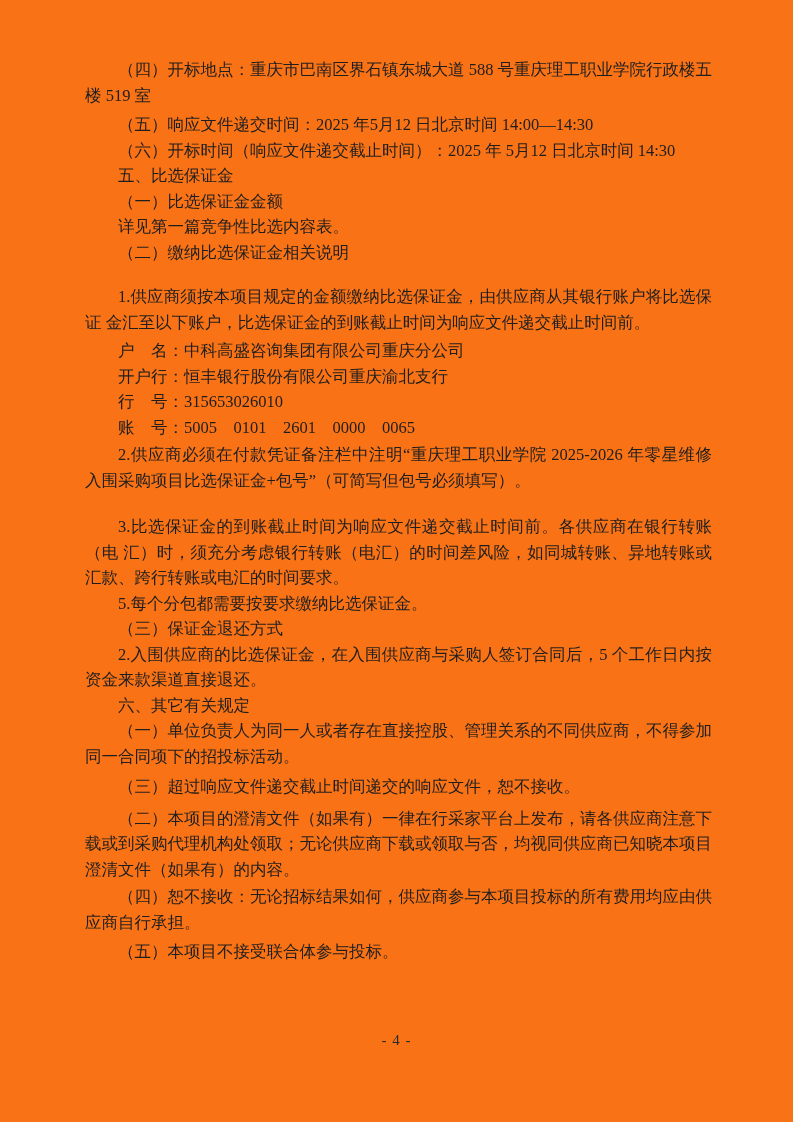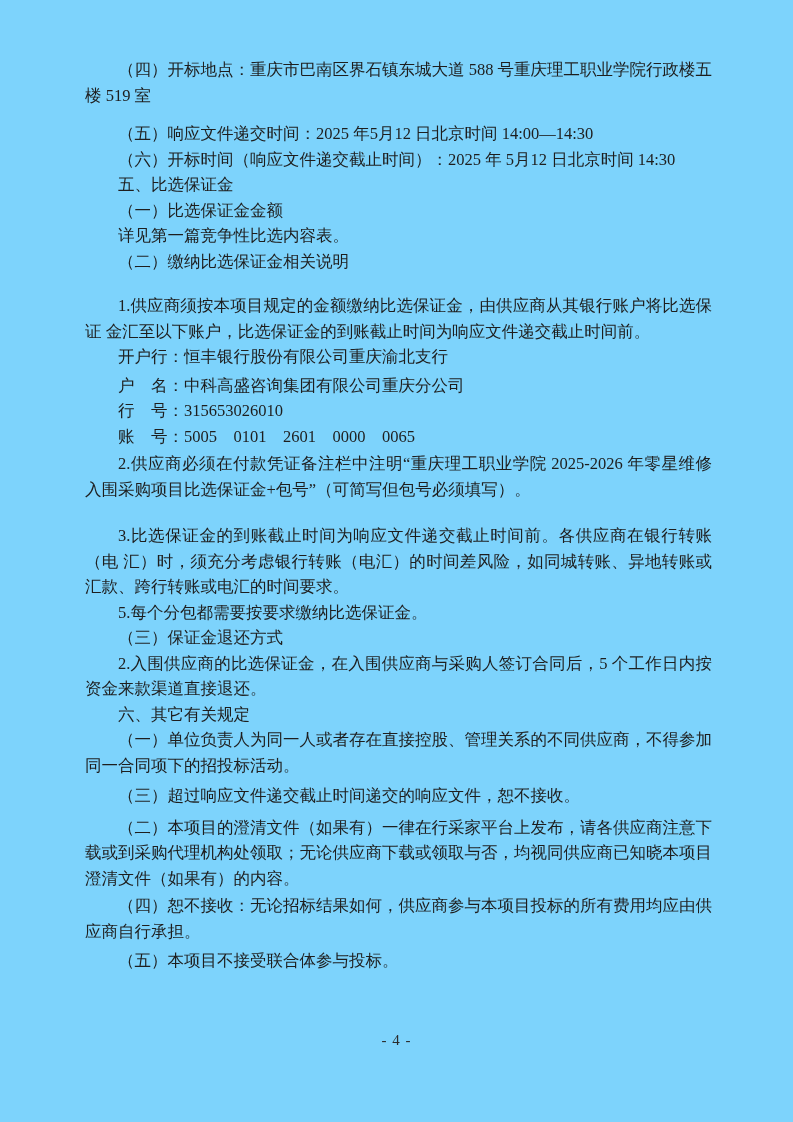--- a/index.html
+++ b/index.html
@@ -4,21 +4,21 @@
 <style>
   html, body {
     margin: 0;
     padding: 0;
     background: #ffffff;
   }
   .page {
     position: relative;
     width: 793px;
     height: 1122px;
-    background: #7dd3fc;
+    background: #f97316;
     font-family: "Liberation Serif", "DejaVu Serif", serif;
     color: #1e1e1e;
     overflow: hidden;
   }
   .content {
     position: absolute;
     left: 85px;
     top: 57px;
     width: 627px;
   }
@@ -40,29 +40,29 @@
     letter-spacing: 1px;
     color: #2a2a2a;
   }
 </style>
 </head>
 <body>
 
 <div class="page">
   <div class="content" id="paragraph-container">
       <p class="para">（四）开标地点：重庆市巴南区界石镇东城大道 588 号重庆理工职业学院行政楼五楼 519 室</p>
-      <p class="para" style="margin-top: 13px;">（五）响应文件递交时间：2025 年5月12 日北京时间 14:00—14:30</p>
+      <p class="para" style="margin-top: 4px;">（五）响应文件递交时间：2025 年5月12 日北京时间 14:00—14:30</p>
       <p class="para">（六）开标时间（响应文件递交截止时间）：2025 年 5月12 日北京时间 14:30</p>
       <p class="para">五、比选保证金</p>
       <p class="para">（一）比选保证金金额</p>
       <p class="para">详见第一篇竞争性比选内容表。</p>
       <p class="para">（二）缴纳比选保证金相关说明</p>
       <p class="para" style="margin-top: 19px;">1.供应商须按本项目规定的金额缴纳比选保证金，由供应商从其银行账户将比选保证 金汇至以下账户，比选保证金的到账截止时间为响应文件递交截止时间前。</p>
+      <p class="para" style="margin-top: 3px;">户　名：中科高盛咨询集团有限公司重庆分公司</p>
       <p class="para">开户行：恒丰银行股份有限公司重庆渝北支行</p>
-      <p class="para" style="margin-top: 3px;">户　名：中科高盛咨询集团有限公司重庆分公司</p>
       <p class="para">行　号：315653026010</p>
       <p class="para">账　号：5005　0101　2601　0000　0065</p>
       <p class="para" style="margin-top: 2px;">2.供应商必须在付款凭证备注栏中注明“重庆理工职业学院 2025-2026 年零星维修入围采购项目比选保证金+包号”（可简写但包号必须填写）。</p>
       <p class="para" style="margin-top: 21px;">3.比选保证金的到账截止时间为响应文件递交截止时间前。各供应商在银行转账（电 汇）时，须充分考虑银行转账（电汇）的时间差风险，如同城转账、异地转账或汇款、跨行转账或电汇的时间要求。</p>
       <p class="para">5.每个分包都需要按要求缴纳比选保证金。</p>
       <p class="para">（三）保证金退还方式</p>
       <p class="para">2.入围供应商的比选保证金，在入围供应商与采购人签订合同后，5 个工作日内按资金来款渠道直接退还。</p>
       <p class="para">六、其它有关规定</p>
       <p class="para">（一）单位负责人为同一人或者存在直接控股、管理关系的不同供应商，不得参加同一合同项下的招投标活动。</p>
       <p class="para" style="margin-top: 5px;">（三）超过响应文件递交截止时间递交的响应文件，恕不接收。</p>

